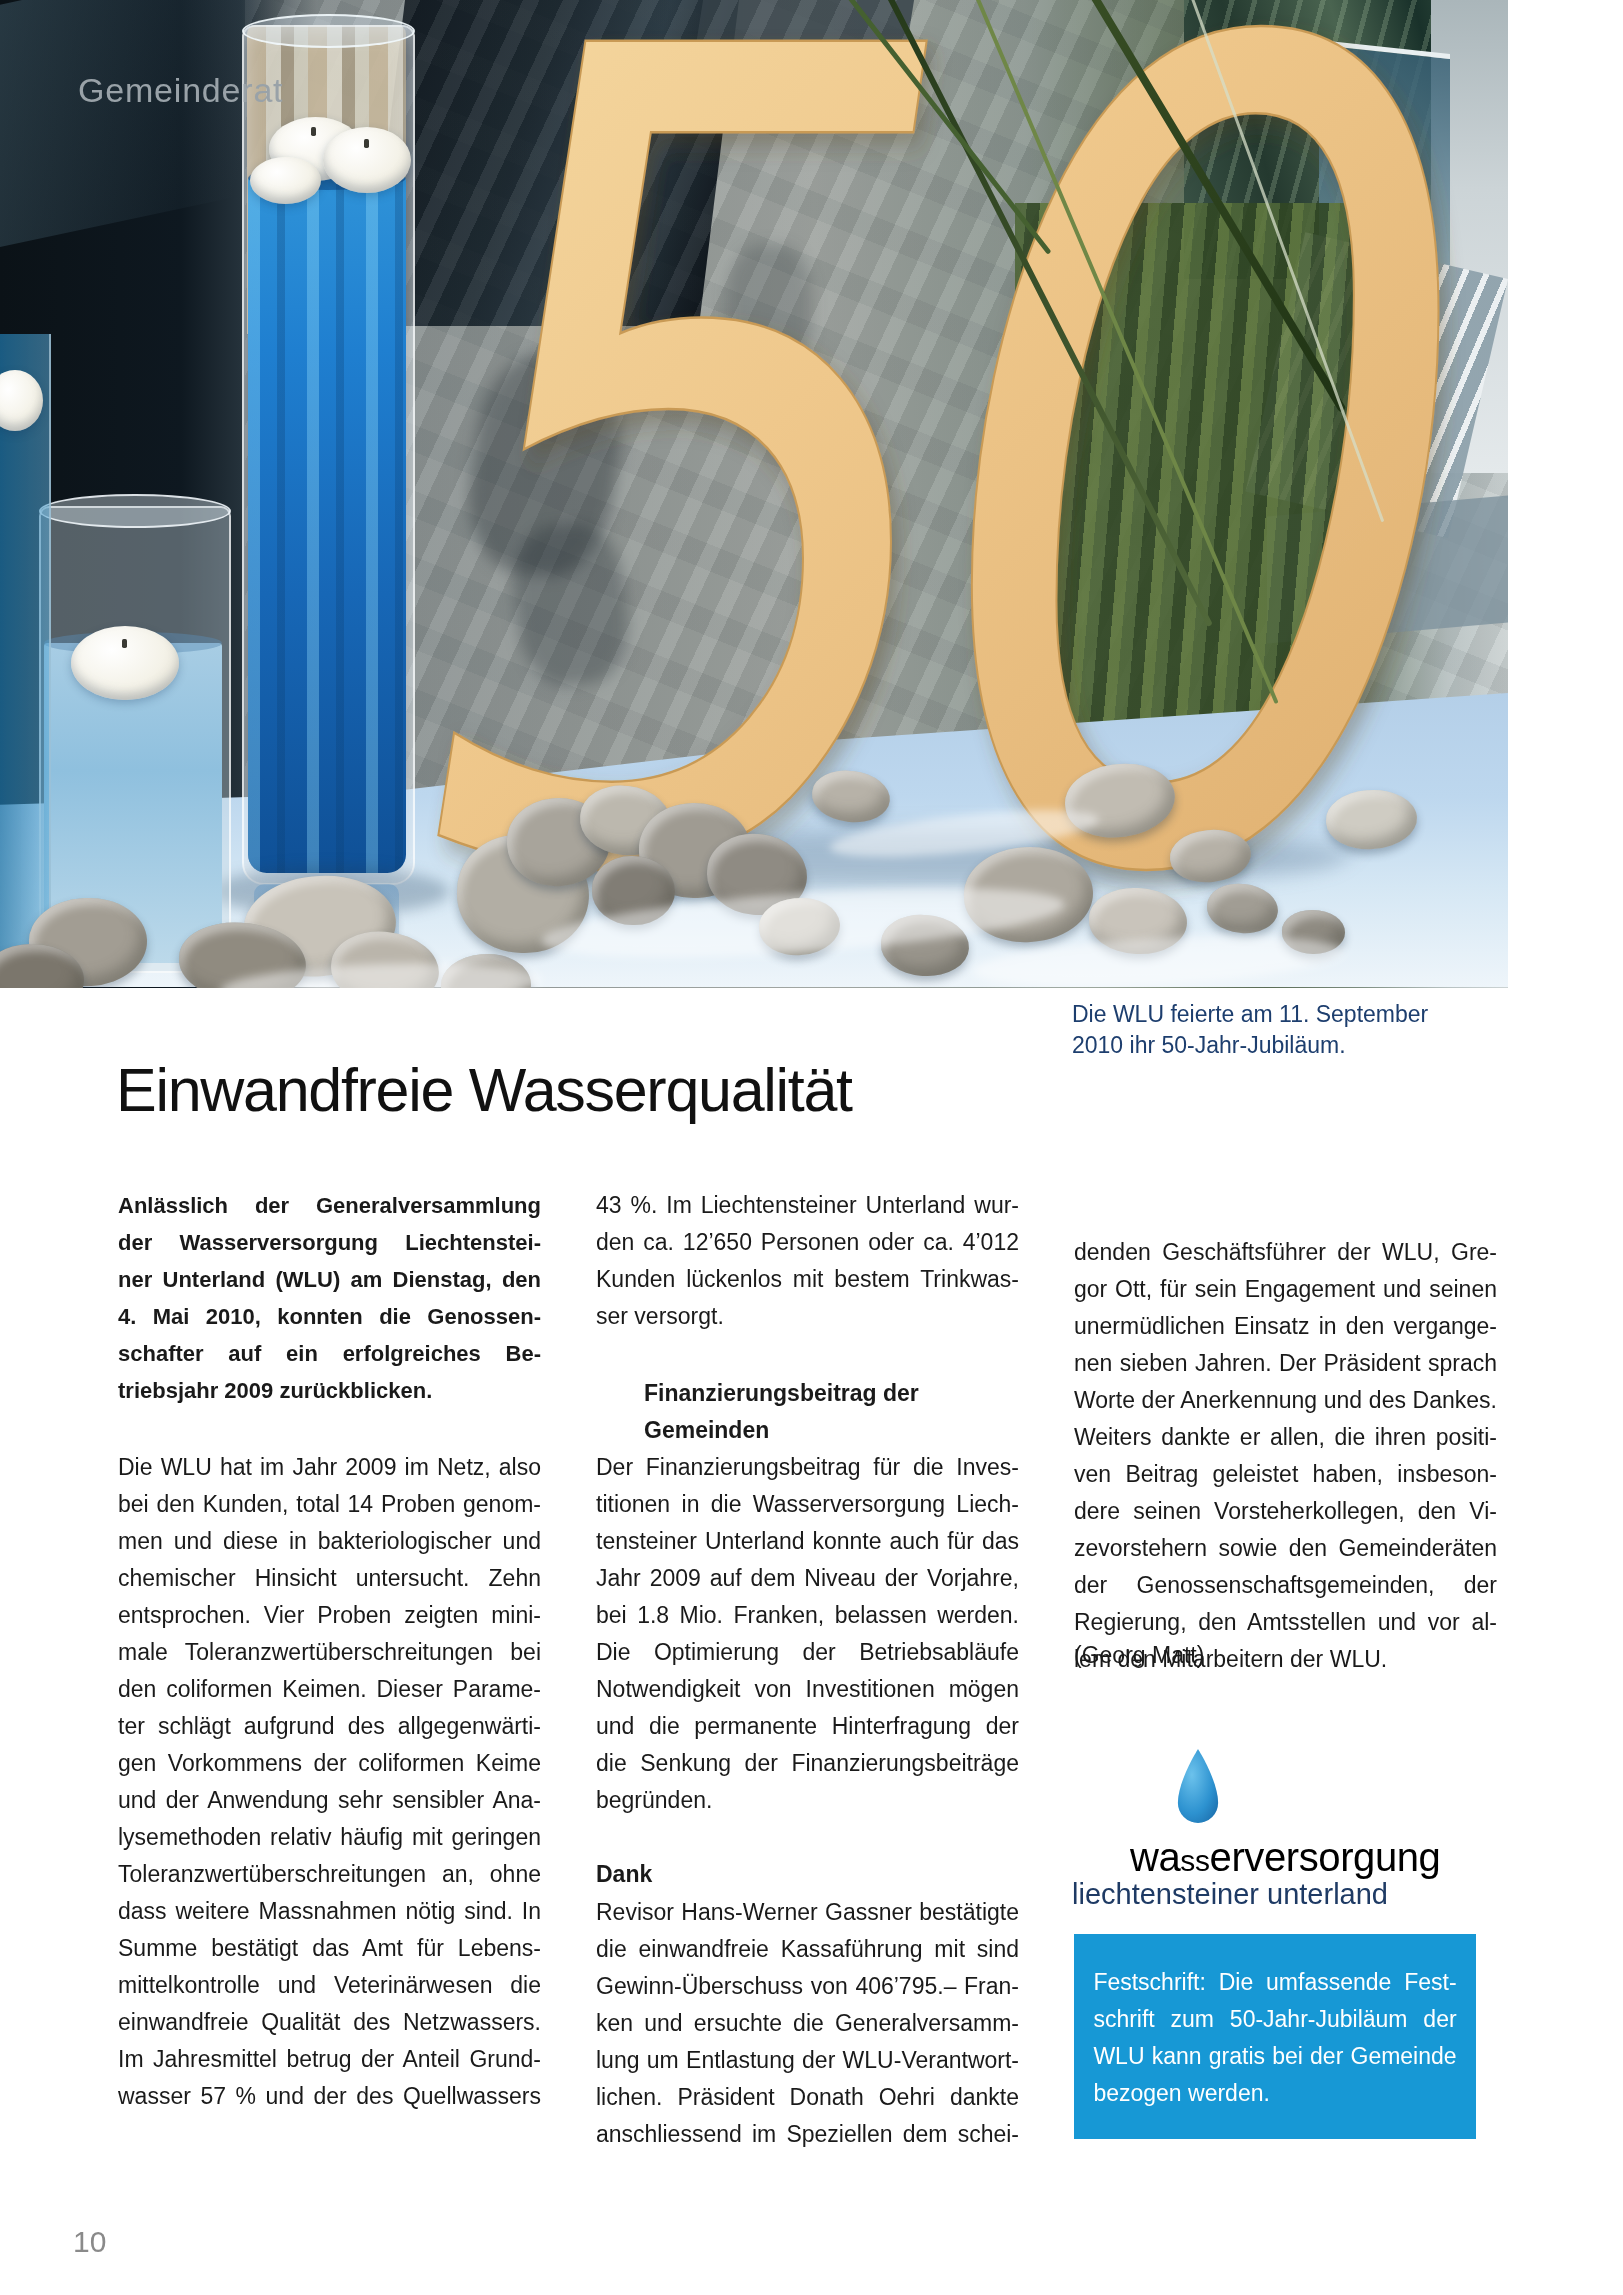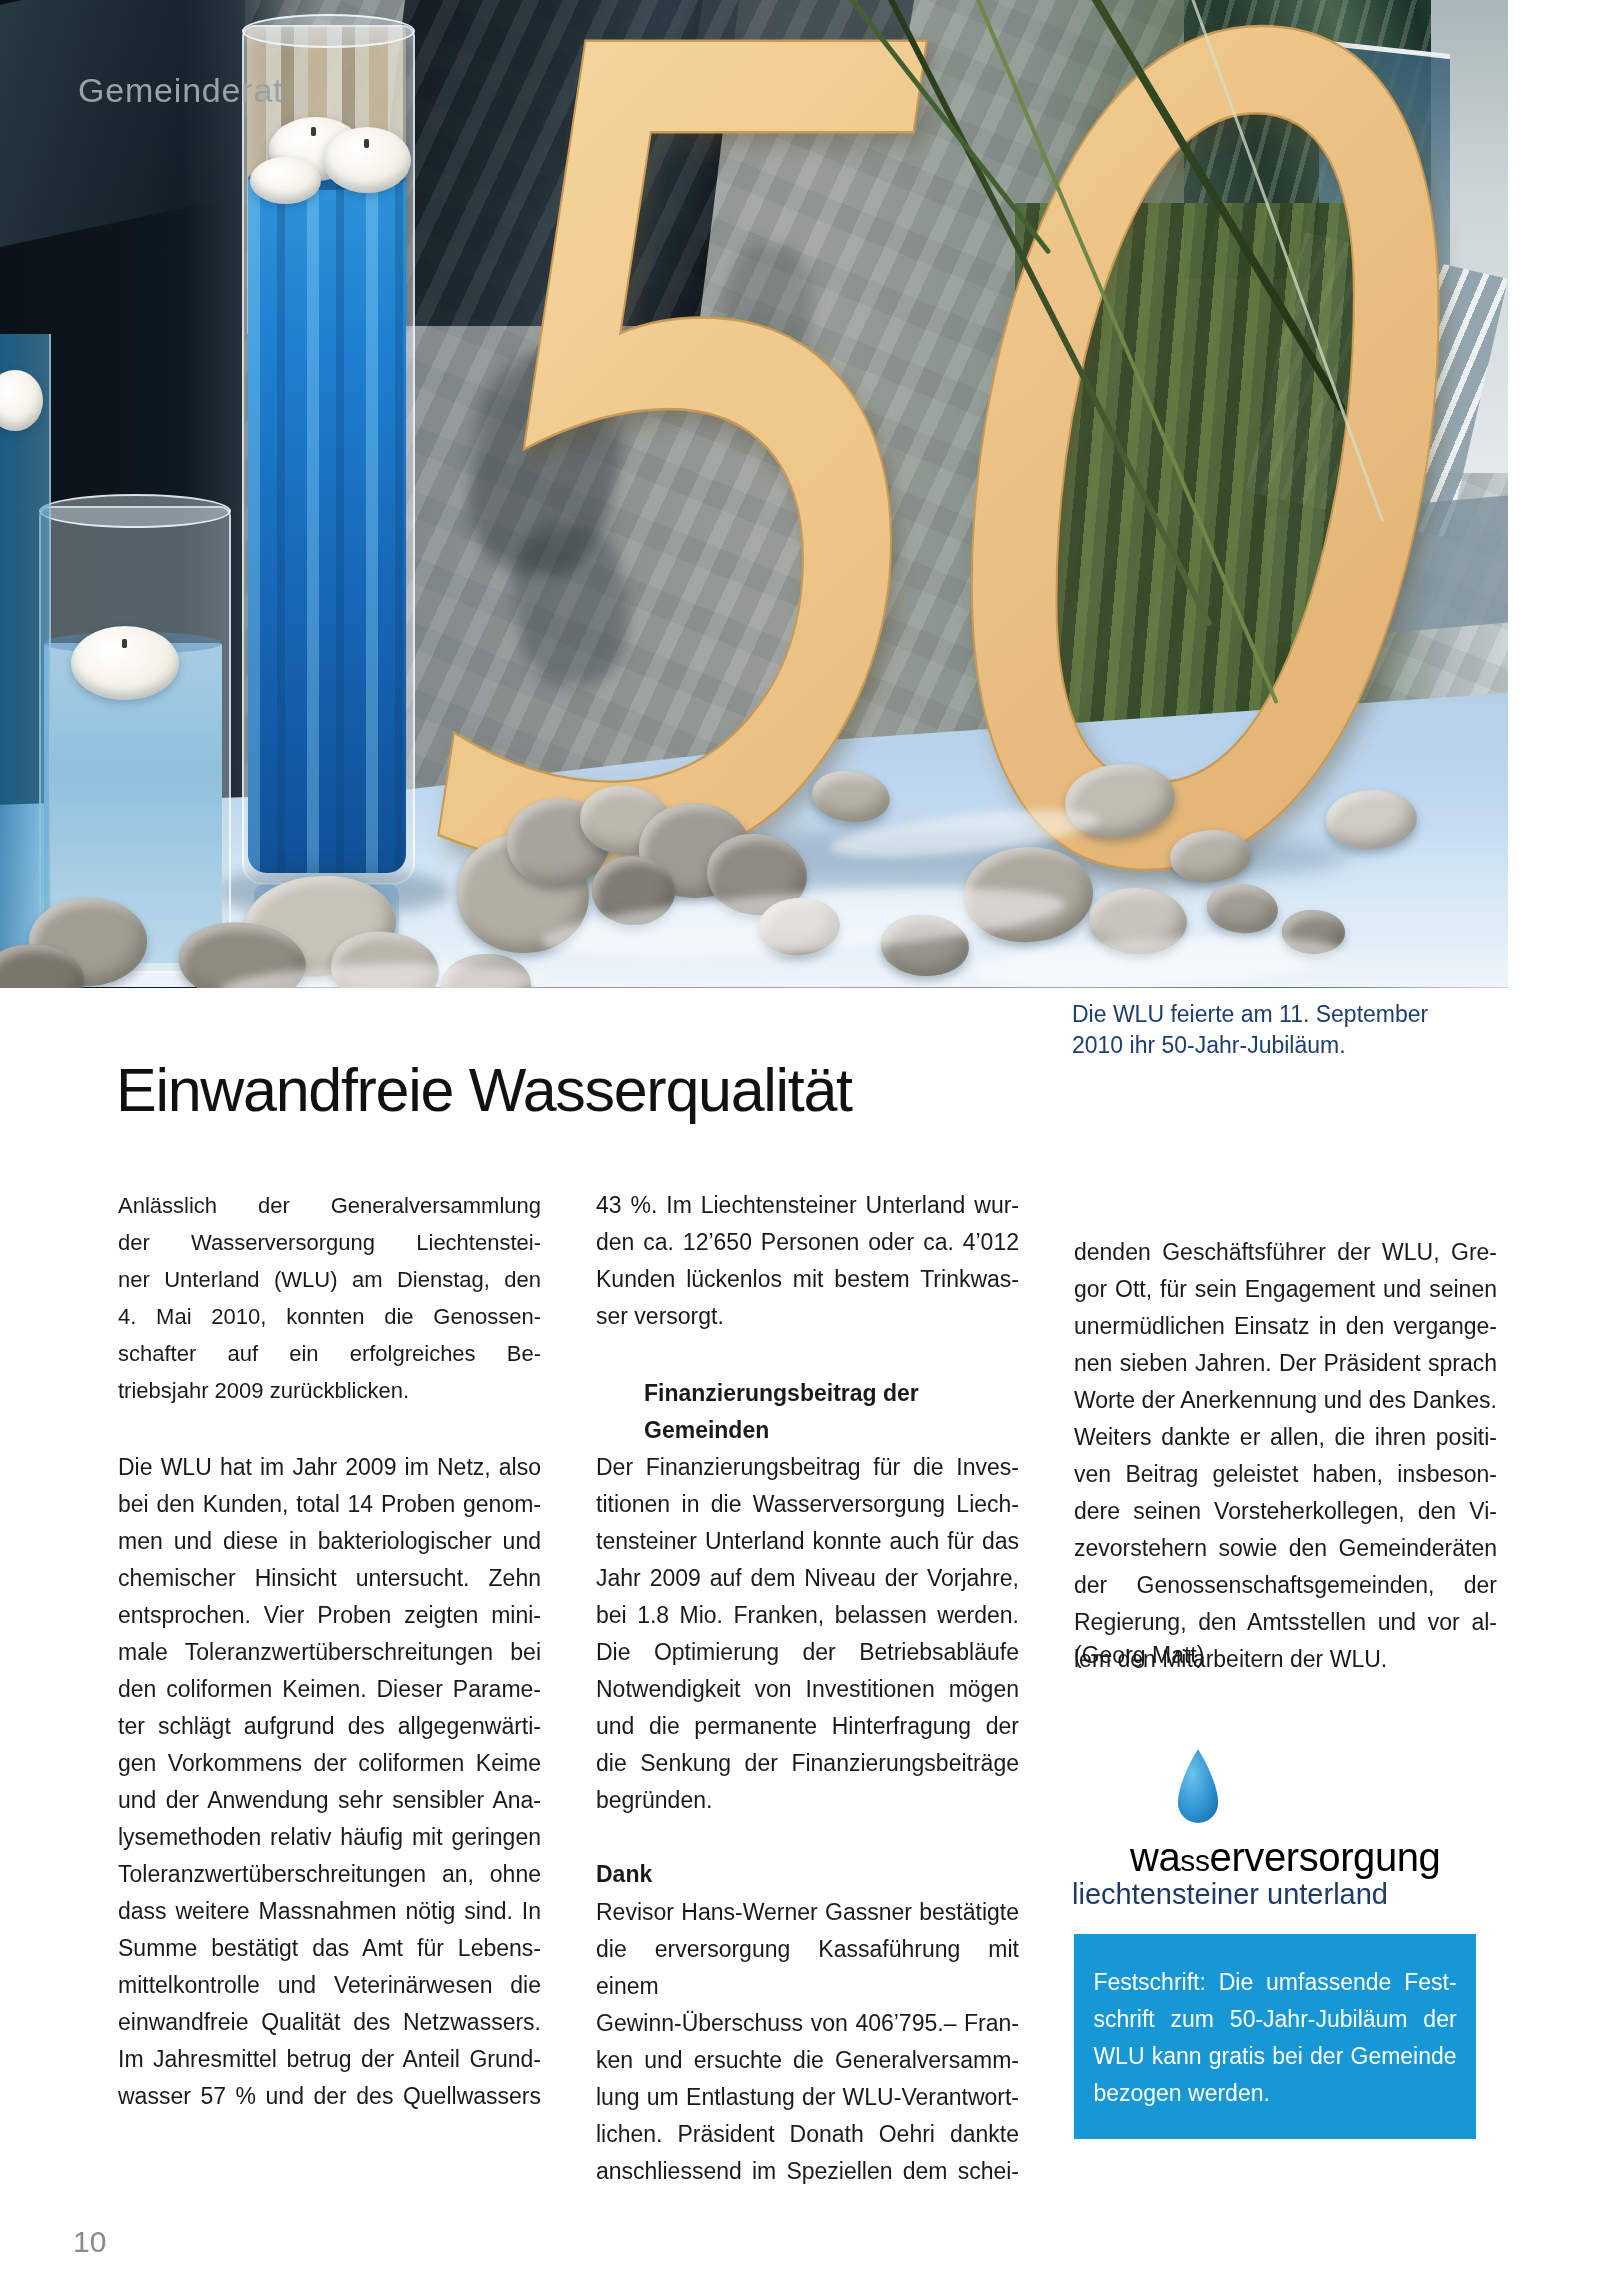--- a/index.html
+++ b/index.html
@@ -76,21 +76,21 @@
   .pb { position:absolute; border-radius:48% 52% 50% 50%;
     box-shadow:inset -6.8px -8.5px 13.5px rgba(70,70,60,.35), inset 5px 6.8px 10px rgba(255,255,255,.45), 0 5px 8.5px rgba(30,50,70,.3); }
 
   .section-label { position:absolute; left:78px; top:71px; font-size:34px; letter-spacing:0.8px; color:#99a2a8; }
 
   
   .caption { position:absolute; left:1072px; top:999px; width:440px; font-size:23px; line-height:31px; color:#1d3e6e; }
   .title { position:absolute; left:116px; top:1055px; margin:0; font-size:61px; font-weight:400; letter-spacing:-1.3px; color:#111; white-space:nowrap; }
 
   .colblock { position:absolute; width:423px; font-size:23px; line-height:37px; color:#1a1a1a; }
-  .colblock.bold { font-weight:400; font-size:22px; }
+  .colblock.bold { font-weight:700; font-size:22px; }
   .colblock.heading { font-weight:700; }
   .tline { display:block; }
   .tline.just { text-align:justify; text-align-last:justify; }
 
   .logo-word { position:absolute; left:1130px; top:1835px; font-size:40px; color:#000000; letter-spacing:-0.4px; white-space:nowrap; }
   .logo-word .ss { font-size:30px; }
   .logo-sub { position:absolute; left:1072px; top:1878px; font-size:29px; color:#1e3a64; white-space:nowrap; }
   .logo-drop { position:absolute; left:1172px; top:1747px; }
 
   .info-box { position:absolute; left:1074px; top:1934px; width:402px; height:205px; background:#1798d5; box-sizing:border-box; padding:30px 19.4px 0 19.4px;
@@ -249,21 +249,21 @@
       <div class="tline just">bei 1.8 Mio. Franken, belassen werden.</div>
       <div class="tline just">Die Optimierung der Betriebsabläufe</div>
       <div class="tline just">Notwendigkeit von Investitionen mögen</div>
       <div class="tline just">und die permanente Hinterfragung der</div>
       <div class="tline just">die Senkung der Finanzierungsbeiträge</div>
       <div class="tline">begründen.</div>
     </div>
   <div class="colblock heading" style="left:596px;top:1856px;">Dank</div>
   <div class="colblock" style="left:596px;top:1894px;">
       <div class="tline just">Revisor Hans-Werner Gassner bestätigte</div>
-      <div class="tline just">die erversorgung Kassaführung mit einem</div>
+      <div class="tline just">die einwandfreie Kassaführung mit sind</div>
       <div class="tline just">Gewinn-Überschuss von 406’795.– Fran-</div>
       <div class="tline just">ken und ersuchte die Generalversamm-</div>
       <div class="tline just">lung um Entlastung der WLU-Verantwort-</div>
       <div class="tline just">lichen. Präsident Donath Oehri dankte</div>
       <div class="tline just">anschliessend im Speziellen dem schei-</div>
     </div>
 
   <div class="colblock" style="left:1074px;top:1187px;margin-top:47px;">
       <div class="tline just">denden Geschäftsführer der WLU, Gre-</div>
       <div class="tline just">gor Ott, für sein Engagement und seinen</div>

